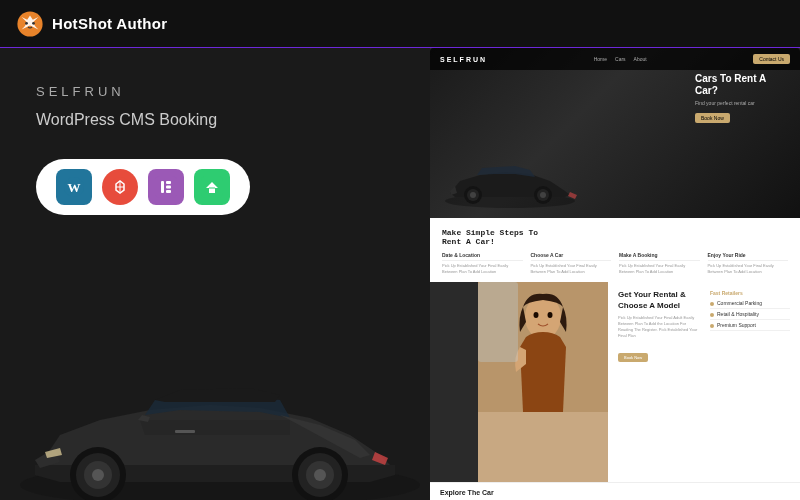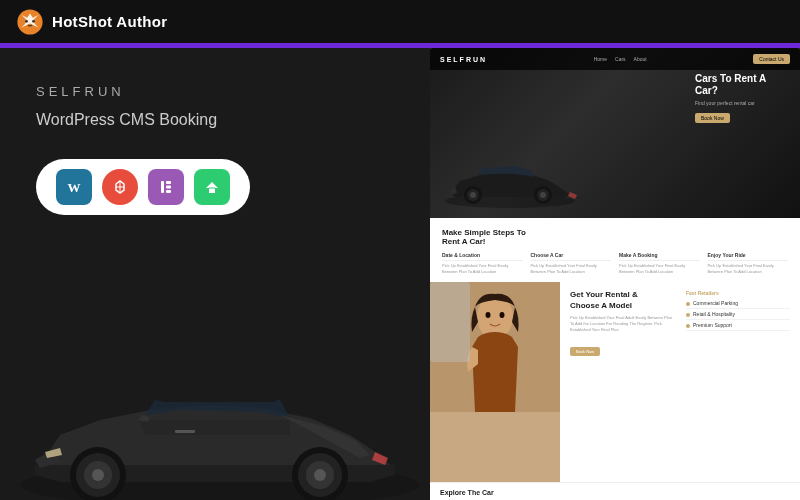--- a/index.html
+++ b/index.html
@@ -14,21 +14,21 @@
     }
 
     
     .top-bar {
       background: #111;
       height: 48px;
       display: flex;
       align-items: center;
       padding: 0 16px;
       flex-shrink: 0;
-      border-bottom: 5px solid #6d28d9;
+      border-bottom: 1px solid #6d28d9;
     }
     .brand-logo {
       display: flex;
       align-items: center;
       gap: 8px;
     }
     .fox-icon {
       width: 28px;
       height: 28px;
     }
@@ -207,20 +207,21 @@
     
     .preview-middle {
       background: #fff;
       padding: 10px 12px 8px;
     }
     .preview-section-title {
       font-size: 8px;
       font-weight: 700;
       color: #1a1a1a;
       margin-bottom: 2px;
+      font-family: Liberation Mono, monospace;
     }
     .preview-steps {
       display: flex;
       gap: 8px;
       margin-top: 6px;
     }
     .preview-step {
       flex: 1;
     }
     .preview-step-title {
@@ -235,20 +236,21 @@
       font-size: 4px;
       color: #999;
       line-height: 1.4;
     }
 
     
     .preview-bottom {
       display: flex;
       flex: 1;
       overflow: hidden;
+      padding-left: 48px;
     }
 
     .preview-woman-section {
       width: 130px;
       background: #c8a882;
       position: relative;
       overflow: hidden;
       flex-shrink: 0;
     }
 

